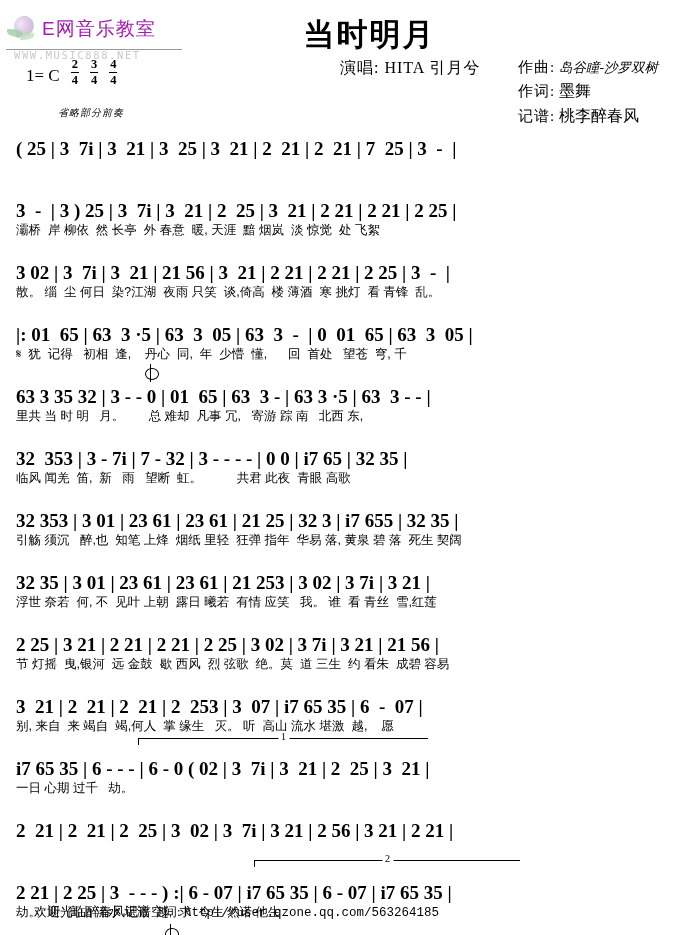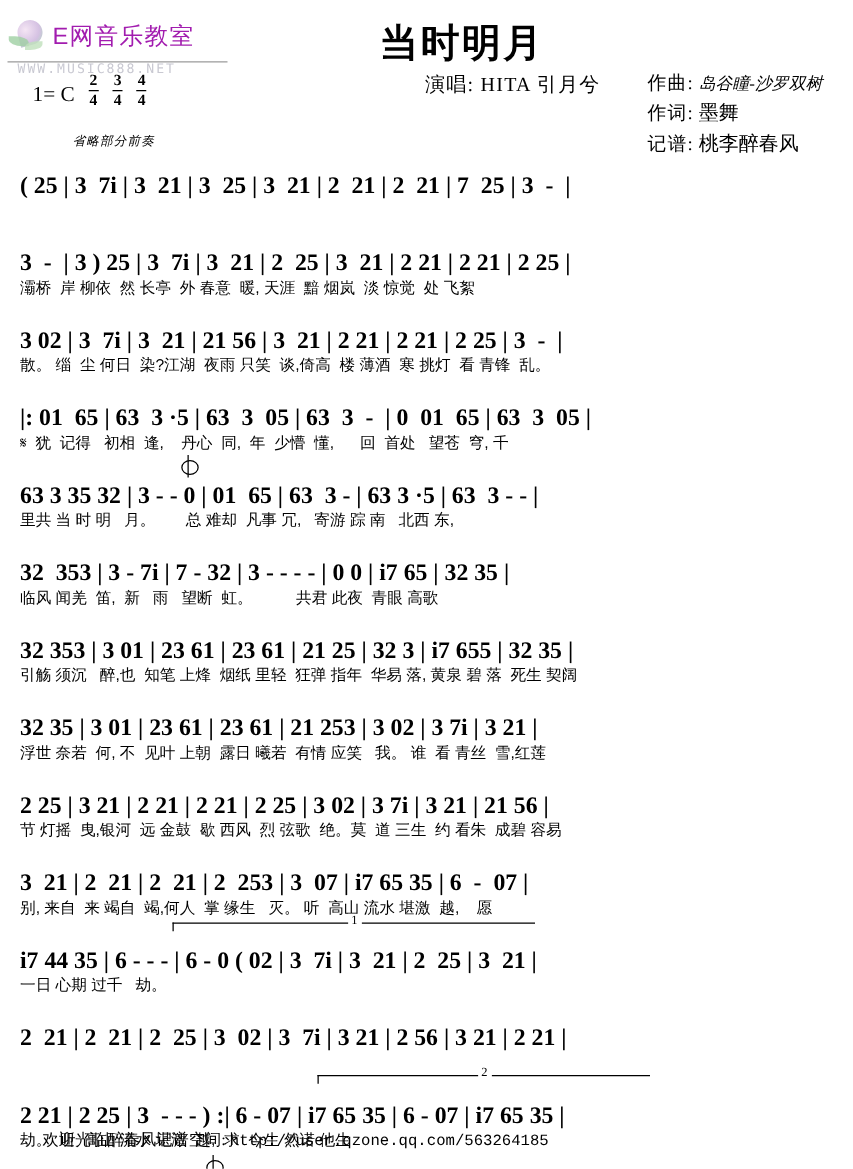--- a/index.html
+++ b/index.html
@@ -249,21 +249,21 @@
 
   <div class="sysline">
     <div class="notes">3  21 | 2  21 | 2  21 | 2  253 | 3  07 | i7 65 35 | 6  -  07 |</div>
     <div class="lyrics">别, 来自  来 竭自  竭,何人  掌 缘生   灭。 听  高山 流水 堪激  越,    愿</div>
     <div class="bracket" style="left:122px;top:60px;width:290px;">
       <span class="bnum">1</span>
     </div>
   </div>
 
   <div class="sysline">
-    <div class="notes">i7 44 35 | 6 - - - | 6 - 0 ( 02 | 3  7i | 3  21 | 2  25 | 3  21 |</div>
+    <div class="notes">i7 65 35 | 6 - - - | 6 - 0 ( 02 | 3  7i | 3  21 | 2  25 | 3  21 |</div>
     <div class="lyrics">一日 心期 过千   劫。</div>
   </div>
 
   <div class="sysline">
     <div class="notes">2  21 | 2  21 | 2  25 | 3  02 | 3  7i | 3 21 | 2 56 | 3 21 | 2 21 |</div>
     <div class="lyrics"></div>
   </div>
 
   <div class="sysline">
     <div class="bracket" style="left:238px;top:-4px;width:266px;">

